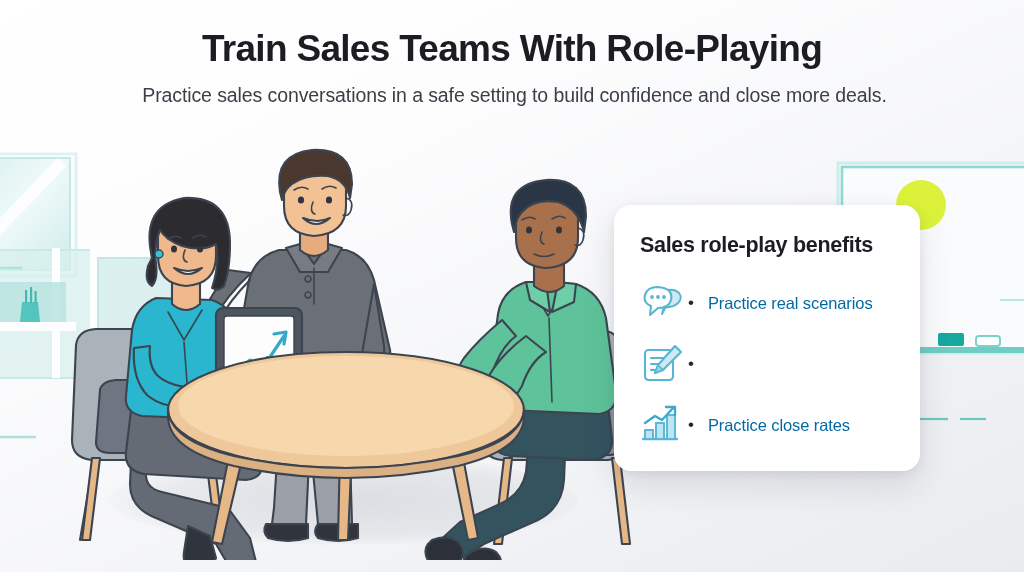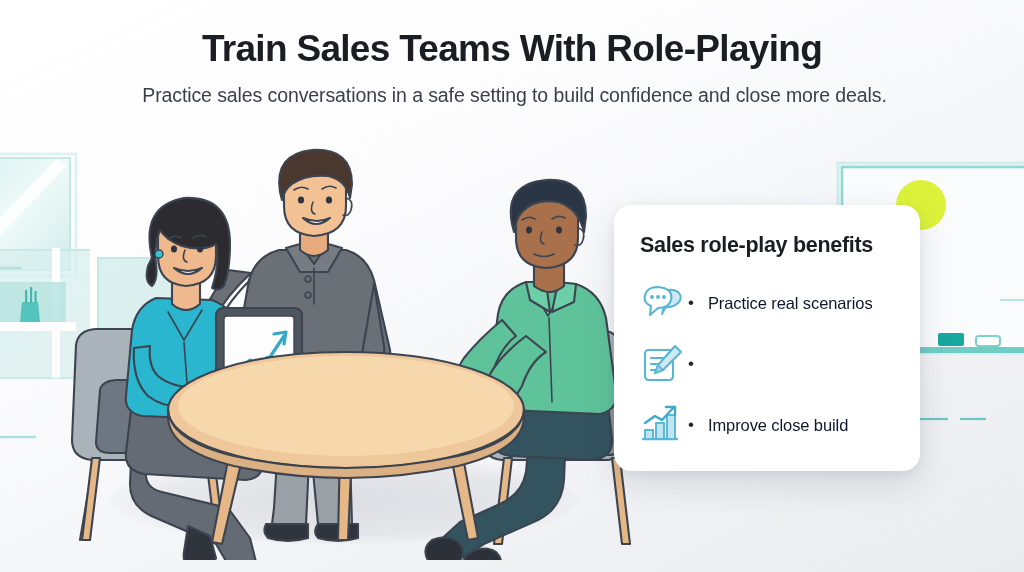--- a/index.html
+++ b/index.html
@@ -110,21 +110,21 @@
     width: 46px;
     height: 44px;
     flex: 0 0 46px;
     display: flex;
     align-items: center;
     justify-content: center;
   }
   .benefit-text {
     font-size: 16.5px;
     line-height: 22px;
-    color: #0f172a;
+    color: #0369a1;
     margin-left: 14px;
     white-space: nowrap;
     letter-spacing: -0.1px;
   }
   .bullet {
     color: #24262c;
     font-size: 17px;
     line-height: 22px;
     margin-left: 2px;
   }
@@ -415,19 +415,19 @@
           <svg width="44" height="40" viewBox="0 0 44 40" aria-hidden="true">
             <line x1="2" y1="34" x2="36" y2="34" stroke="#57b6d4" stroke-width="2.3" stroke-linecap="round"></line>
             <rect x="4" y="25" width="8" height="9" fill="#bfe4f2" stroke="#57b6d4" stroke-width="1.9"></rect>
             <rect x="15" y="18" width="8" height="16" fill="#bfe4f2" stroke="#57b6d4" stroke-width="1.9"></rect>
             <rect x="26" y="10" width="8" height="24" fill="#bfe4f2" stroke="#57b6d4" stroke-width="1.9"></rect>
             <path d="M4 18 L14 11 L21 15 L33 2" fill="none" stroke="#3fa9cc" stroke-width="2.4" stroke-linecap="round" stroke-linejoin="round"></path>
             <path d="M25 2 L34 2 L34 10" fill="none" stroke="#3fa9cc" stroke-width="2.4" stroke-linecap="round" stroke-linejoin="round"></path>
           </svg>
         </span>
         <span class="bullet">•</span>
-        <span class="benefit-text">Improve close build</span>
+        <span class="benefit-text">Practice close rates</span>
       </li>
 
     </ul>
   </div>
 
 </div>
 
 </body></html>

